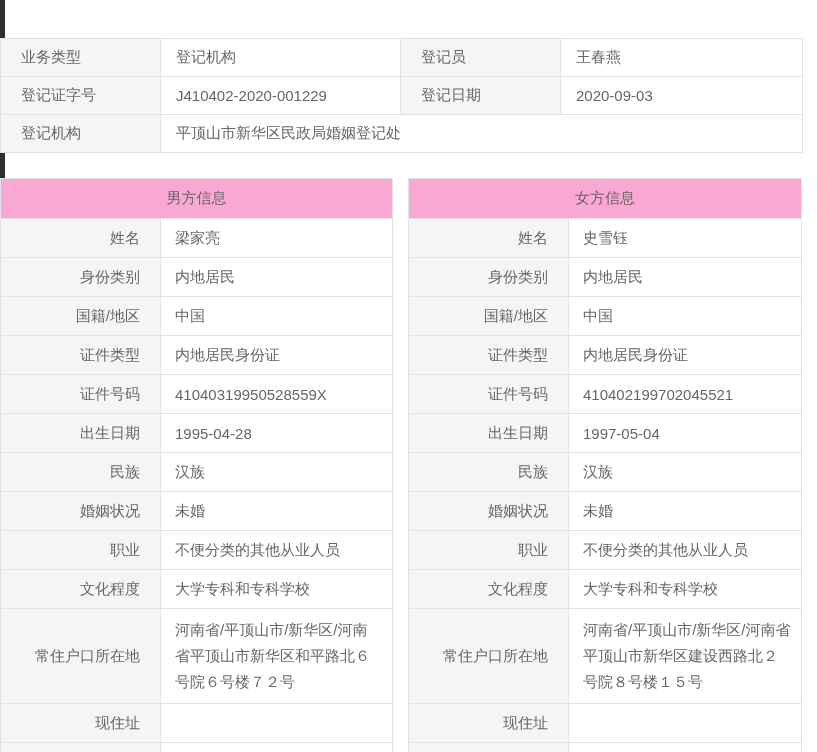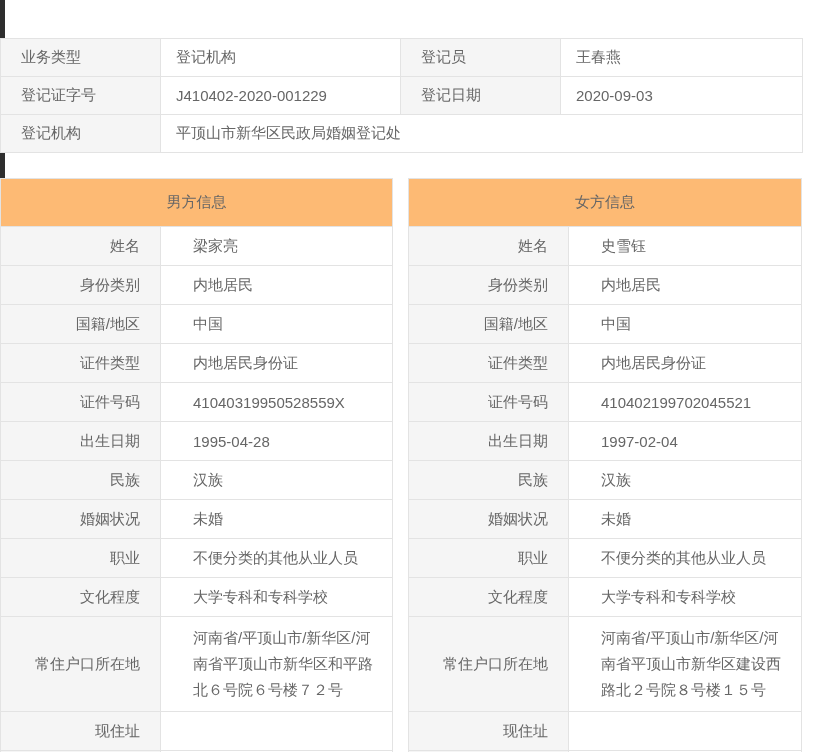--- a/index.html
+++ b/index.html
@@ -26,24 +26,24 @@
   .top-table .lbl { padding-left:20px; }
   .top-table .val { padding-left:15px; background:#ffffff; }
   .c1 { width:160px; } .c2 { width:240px; } .c3 { width:160px; } .c4 { width:242px; }
 
   
   .person-wrap { display:flex; gap:15px; margin-top:25px; }
   .person { width:392px; }
   .person-r { width:393px; }
   .person td { height:39px; }
   .person .hdr, .person-r .hdr {
-    background:#fdba74; text-align:center; height:48px; font-weight:normal;
+    background:#f9a8d4; text-align:center; height:40px; font-weight:normal;
   }
   .person .lbl { width:160px; text-align:right; padding-right:20px;padding-left:9px; }
-  .person .val { padding-left:32px; background:#ffffff; }
+  .person .val { padding-left:14px; background:#ffffff; }
   tr.tall td { height:91px; }
   td.addr {
     white-space:normal; line-height:26px;
     padding:8px 10px 8px 14px; vertical-align:middle;
   }
 </style>
 </head>
 <body>
 
 <div class="left-strip"></div>
@@ -167,21 +167,21 @@
       <tr>
         <td class="lbl">证件类型</td>
         <td class="val">内地居民身份证</td>
       </tr>
       <tr>
         <td class="lbl">证件号码</td>
         <td class="val">410402199702045521</td>
       </tr>
       <tr>
         <td class="lbl">出生日期</td>
-        <td class="val">1997-02-04</td>
+        <td class="val">1997-05-04</td>
       </tr>
       <tr>
         <td class="lbl">民族</td>
         <td class="val">汉族</td>
       </tr>
       <tr>
         <td class="lbl">婚姻状况</td>
         <td class="val">未婚</td>
       </tr>
       <tr>

